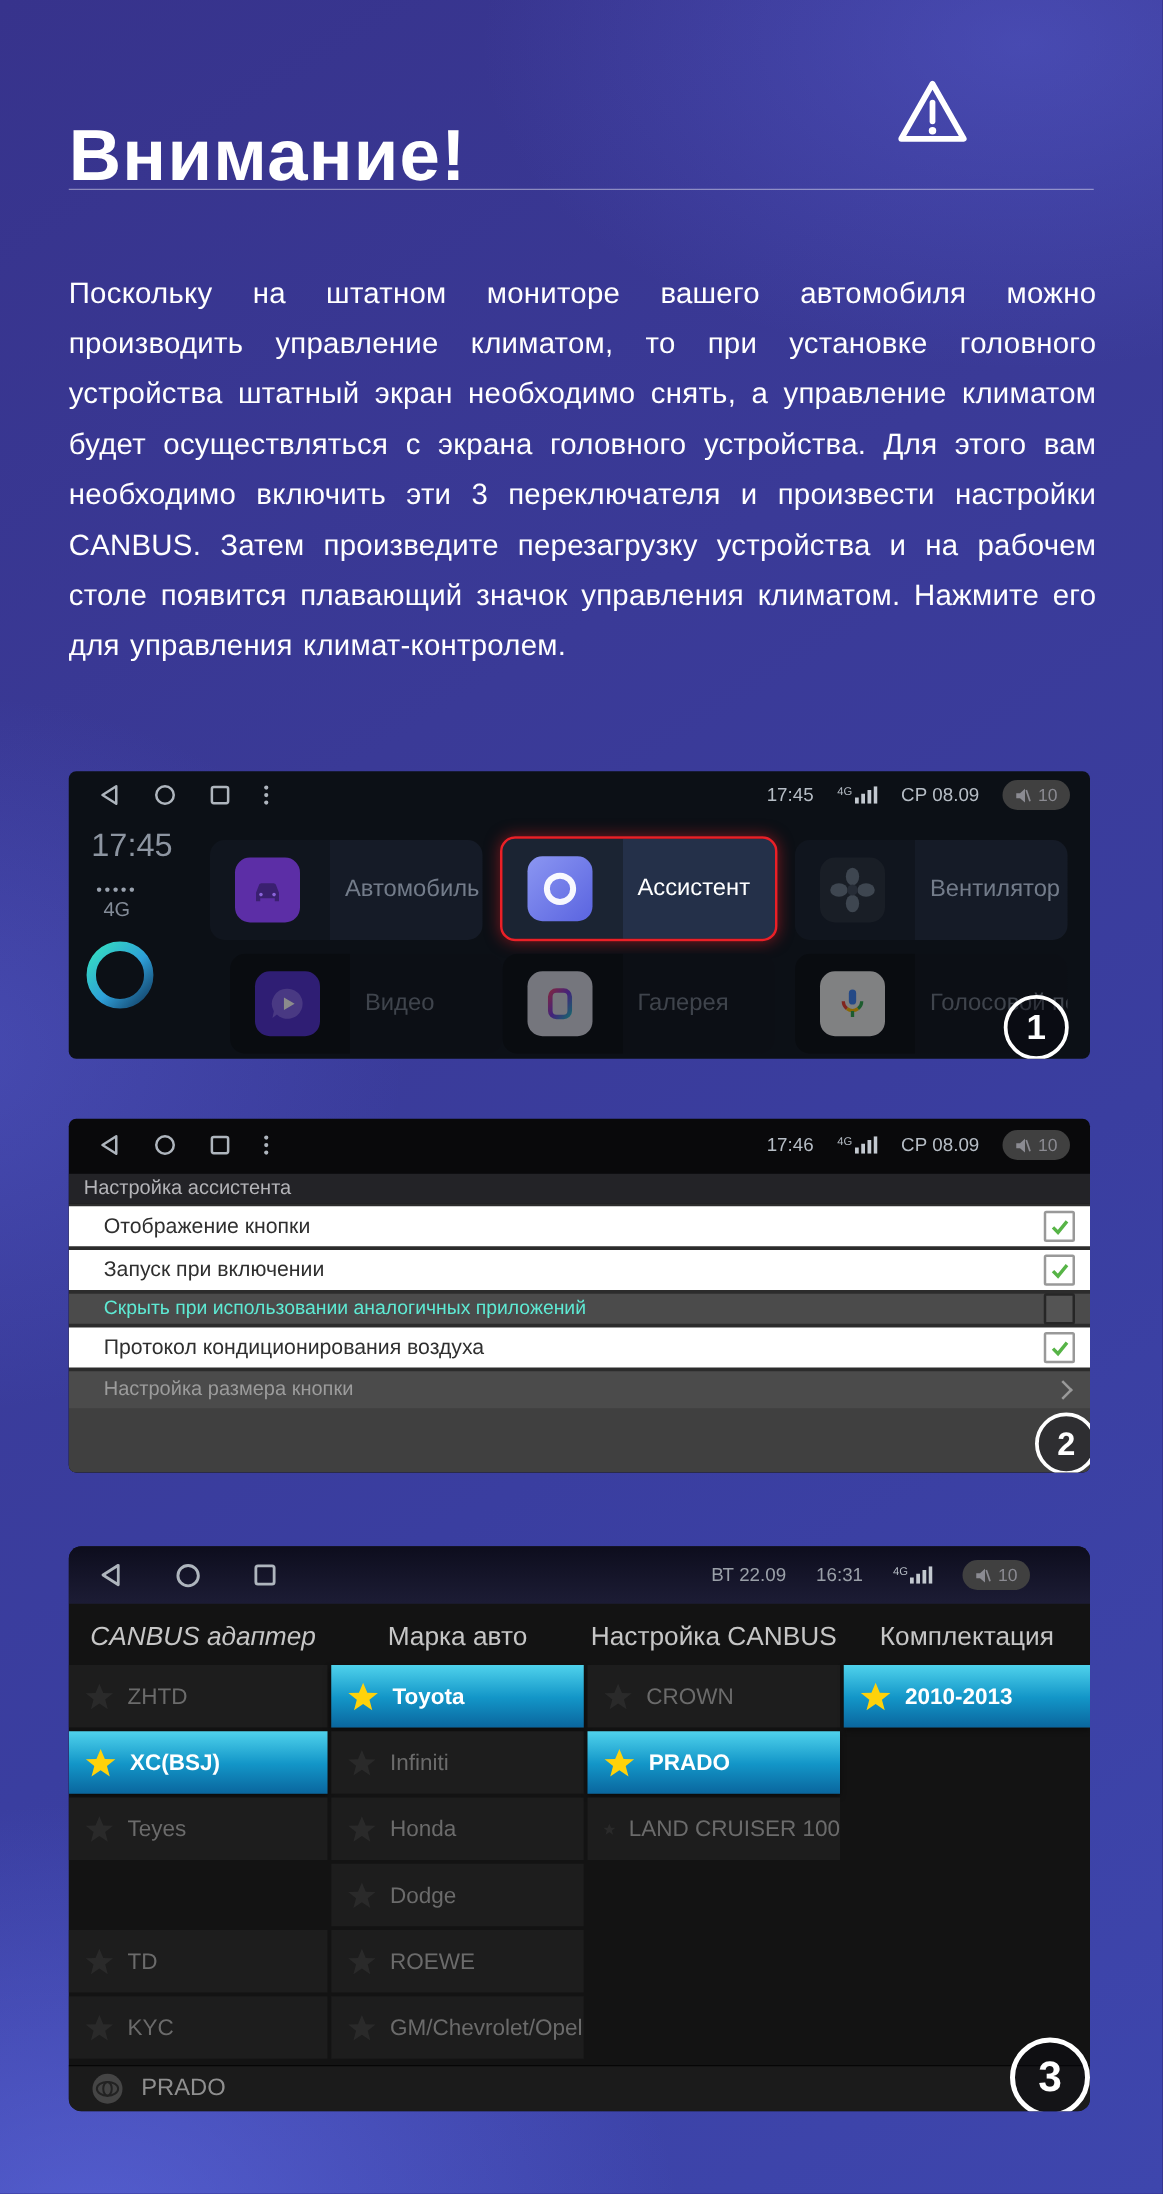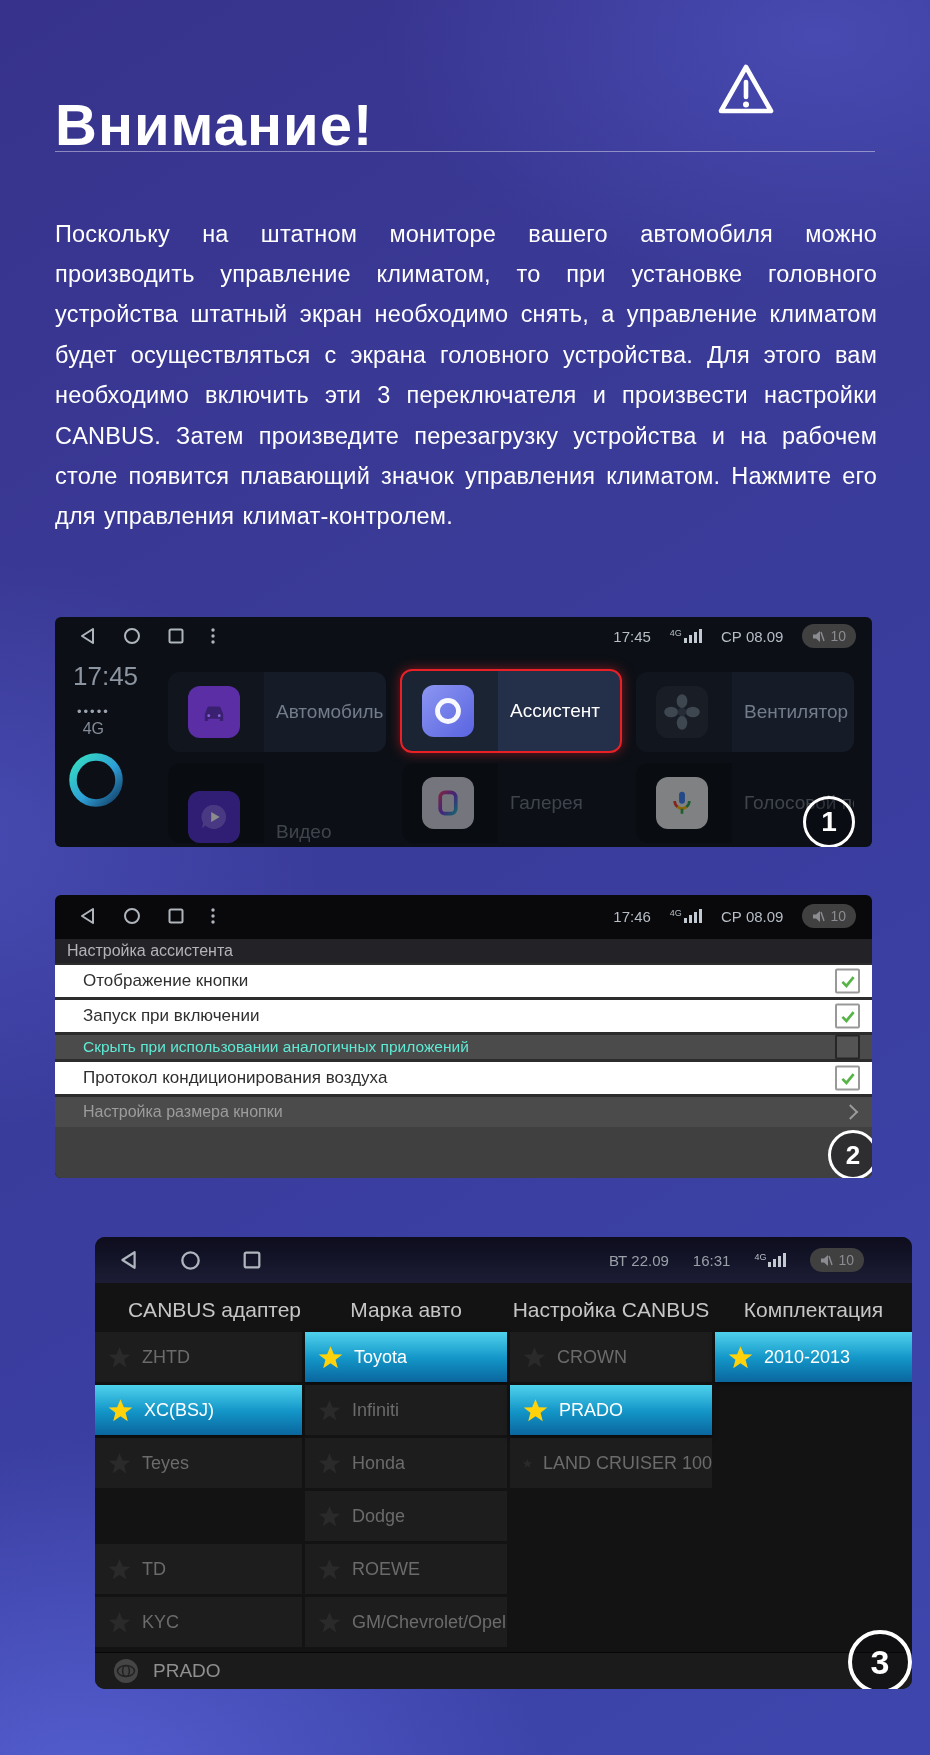--- a/index.html
+++ b/index.html
@@ -36,21 +36,21 @@
   .tile{position:absolute;width:218px;height:80px;border-radius:12px;display:flex;align-items:center;
     background:linear-gradient(90deg,#10151e 0,#10151e 96px,#151b27 96px);overflow:hidden;}
   .tile .appicon{width:52px;height:52px;border-radius:12px;margin-left:20px;flex:none;
     display:flex;align-items:center;justify-content:center;}
   .tile .applabel{margin-left:36px;color:#737c8a;font-size:19px;white-space:nowrap;}
   .tile.selected{background:linear-gradient(90deg,#1b2433 0,#1b2433 96px,#243049 96px);
     border:2.5px solid #ea2027;box-shadow:0 0 12px rgba(234,32,39,.5);}
   .tile.selected .applabel{color:#fff;}
   .tile.dim{filter:brightness(.55);}
   .pos1{left:113px;top:55px;} .pos2{left:345px;top:52px;} .pos3{left:581px;top:55px;}
-  .pos4{left:113px;top:146px;align-items:flex-end;} .pos5{left:347px;top:146px;} .pos6{left:581px;top:146px;}
+  .pos4{left:129px;top:146px;} .pos5{left:347px;top:146px;} .pos6{left:581px;top:146px;}
   .ic-car{background:#5c2ea6;} .ic-assist{background:linear-gradient(135deg,#8b96f2,#5a64e0);}
   .ic-fan{background:#191e26;} .ic-video{background:#5636d3;}
   .ic-gal{background:#d4d7e3;border-radius:50%;} .ic-voice{background:#e9eaec;}
   .b1{left:748px;top:179px;width:46px;height:46px;font-size:28px;}
   
   .screen2{top:895px;height:283px;background:#09090b;}
   .s2-head{position:absolute;left:0;top:44px;width:100%;height:24px;background:#232327;
     color:#b4b4b8;font-size:16px;display:flex;align-items:center;padding-left:12px;box-sizing:border-box;}
   .s2-list{position:absolute;left:0;top:68px;width:100%;height:215px;background:#2c2c2c;}
   .r2row{position:absolute;left:0;width:100%;display:flex;align-items:center;
@@ -61,32 +61,32 @@
   .rw1{top:2px;height:32px;} .rw2{top:37px;height:32px;} .rw3{top:72px;height:24px;}
   .rw4{top:99px;height:32px;} .rw5{top:134px;height:30px;background:#454545;}
   .s2-rest{position:absolute;left:0;top:164px;width:100%;height:51px;background:#404040;}
   .cbox{position:absolute;right:12px;top:50%;transform:translateY(-50%);width:21px;height:21px;
     background:#fff;border:2px solid #999;border-radius:2px;display:flex;align-items:center;justify-content:center;}
   .cbox.empty{background:rgba(255,255,255,.05);border-color:#262626;}
   .chev{position:absolute;right:16px;top:50%;width:9px;height:9px;border-top:2px solid #9a9a9a;
     border-right:2px solid #9a9a9a;transform:translateY(-50%) rotate(45deg);}
   .b2{left:773px;top:235px;width:44px;height:44px;font-size:26px;}
   
-  .screen3{top:1237px;height:452px;background:#131313;border-radius:10px;margin-left:40px;}
+  .screen3{top:1237px;height:452px;background:#131313;border-radius:10px;}
   .s3bar{height:46px;background:linear-gradient(180deg,#0d0d1d,#1c1c35);}
   .s3bar .navicons{gap:42px;}
   .s3bar .sbright{gap:24px;padding-right:48px;color:#9aa0a8;}
   .c3head{position:absolute;top:53px;height:40px;display:flex;align-items:center;justify-content:center;
     color:#c6c6c6;font-size:21px;}
-  .h1{left:16px;width:207px;} .h2{left:210px;width:202px;} .h3{left:415px;width:202px;} .h4{left:620px;width:197px;}
+  .h1{left:4px;width:207px;font-style:italic;} .h2{left:210px;width:202px;} .h3{left:415px;width:202px;} .h4{left:620px;width:197px;}
   .c3col{position:absolute;top:0;height:452px;}
   .c1{left:0;width:207px;} .c2{left:210px;width:202px;} .c3{left:415px;width:202px;} .c4{left:620px;width:197px;}
   .c3row{position:absolute;left:0;width:100%;height:50px;background:#1d1d1d;display:flex;align-items:center;
     gap:10px;padding-left:12px;box-sizing:border-box;color:#6b6b6b;font-size:18px;white-space:nowrap;overflow:hidden;}
-  .c3row.sel{background:linear-gradient(180deg,#4fd2ec,#1396c8 52%,#0a669e);color:#fff;font-weight:normal;
+  .c3row.sel{background:linear-gradient(180deg,#4fd2ec,#1396c8 52%,#0a669e);color:#fff;font-weight:bold;
     box-shadow:0 2px 5px rgba(0,0,0,.55);}
   .rt0{top:95px;} .rt1{top:148px;} .rt2{top:201px;} .rt3{top:254px;} .rt4{top:307px;} .rt5{top:360px;}
   .s3footer{position:absolute;left:0;top:415px;width:100%;height:37px;background:#1b1b1b;
     border-top:1px solid #060606;display:flex;align-items:center;gap:14px;padding-left:18px;
     box-sizing:border-box;color:#8f8f8f;font-size:19px;}
   .b3{left:753px;top:393px;width:56px;height:56px;font-size:34px;border-width:4px;}
 </style>
 </head>
 <body>
 

